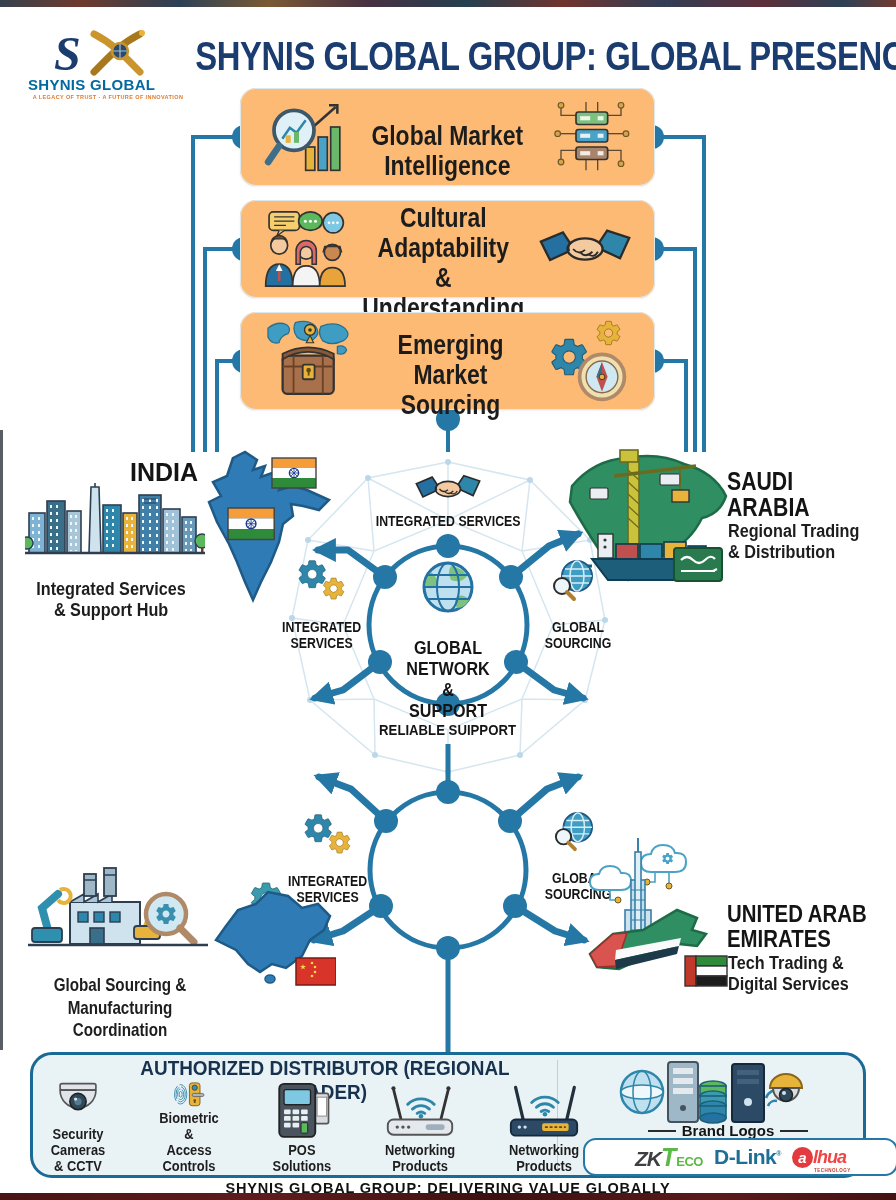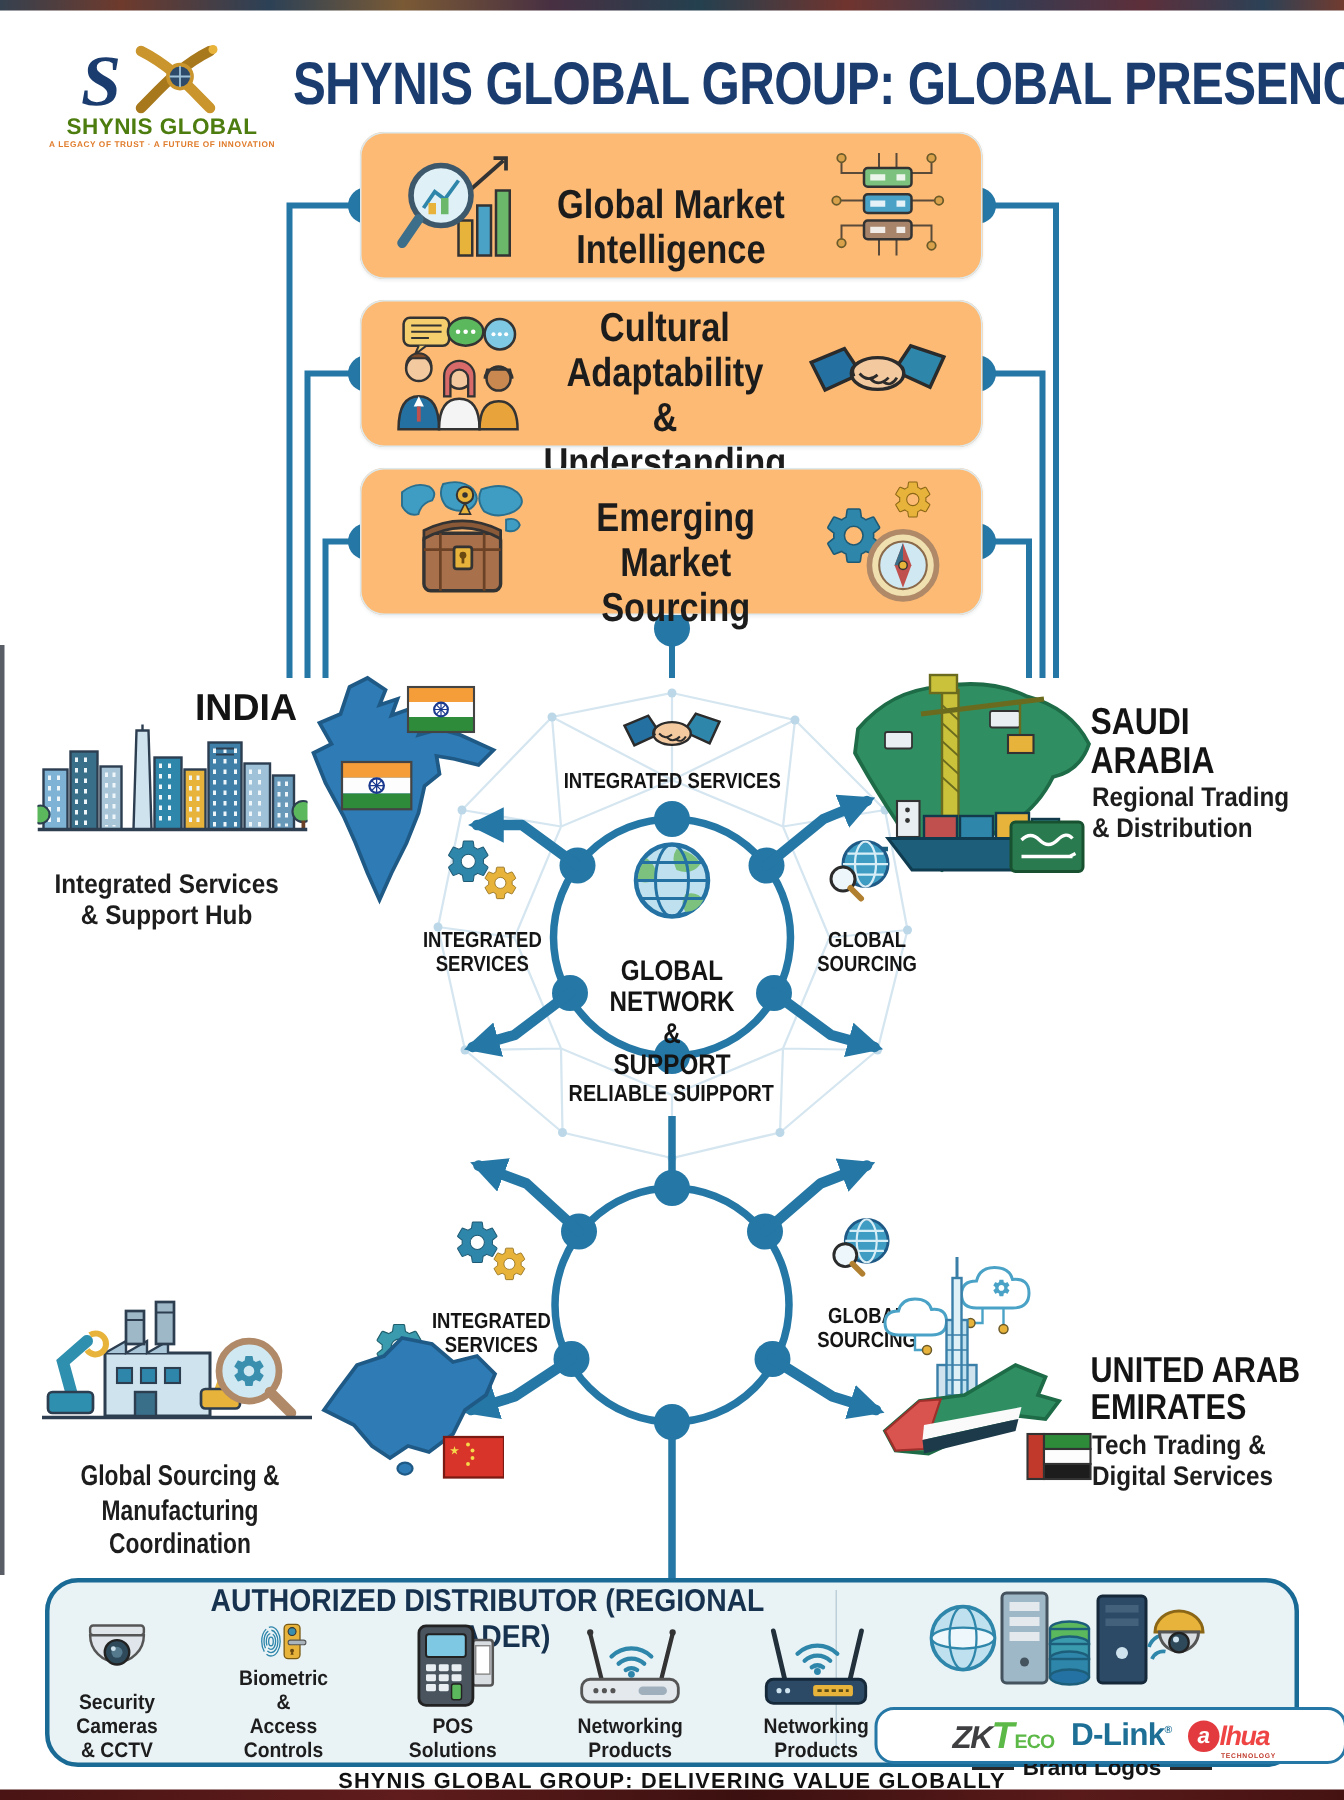--- a/index.html
+++ b/index.html
@@ -10,42 +10,42 @@
   .ctr{text-align:center;}
   .sqz{display:inline-block;transform:scaleX(.85);transform-origin:50% 50%;}
   .sqz80{display:inline-block;transform:scaleX(.80);transform-origin:50% 50%;}
   .sqz90{display:inline-block;transform:scaleX(.90);transform-origin:50% 50%;}
   .topstrip{left:0;top:0;width:896px;height:7px;
     background:linear-gradient(90deg,#35414f 0%,#6e3a2c 9%,#2c4156 20%,#7a5a35 30%,#483042 41%,#24404f 52%,#70342e 63%,#313d55 74%,#5d2f3a 85%,#2c4156 94%,#713b2f 100%);}
   .leftsliver{left:0;top:430px;width:3px;height:620px;background:#2e3440;opacity:.8;}
   .title{left:115px;right:15px;top:34px;font-size:40px;font-weight:800;color:#1b3c6f;
          white-space:nowrap;text-align:center;letter-spacing:-.5px;}
   .title>span{display:inline-block;transform:scaleX(.82);transform-origin:50% 50%;}
-  .logoname{left:28px;top:76px;width:160px;text-align:center;font-size:15px;font-weight:800;
-            color:#4d7c0f;letter-spacing:.3px;}
+  .logoname{left:28px;top:76px;width:160px;text-align:left;font-size:15px;font-weight:800;
+            color:#0369a1;letter-spacing:.3px;}
   .logotag{left:24px;top:94px;width:168px;text-align:center;font-size:5.5px;font-weight:700;
            color:#e07b2a;letter-spacing:.4px;}
   .banner{left:240px;width:415px;height:98px;background:#fdba74;border-radius:16px;
           display:flex;align-items:center;justify-content:space-between;padding:0 24px;
           box-sizing:border-box;box-shadow:0 1px 2px rgba(40,70,90,.08), inset 0 0 0 1px #dde9ed;}
   .banner .blabel{flex:1;text-align:center;font-size:27px;font-weight:800;color:#1c1c1c;line-height:1.1;}
   .cname{font-size:25px;font-weight:800;color:#141414;line-height:1.05;}
   .csub{font-size:18px;font-weight:600;color:#1d1d1d;line-height:1.18;}
   .hublbl{font-size:14.5px;font-weight:800;color:#141414;line-height:1.15;}
   .hubctr{font-size:19px;font-weight:800;color:#141414;line-height:1.1;}
   .distbox{left:30px;top:1052px;width:836px;height:126px;background:#e9f2f5;border:3px solid #1a6a96;
            border-radius:22px;box-sizing:border-box;}
   .disttitle{left:75px;top:1056px;width:500px;text-align:center;font-size:21px;font-weight:800;color:#16324f;}
   .prodrow{left:48px;top:1082px;width:505px;height:92px;display:flex;justify-content:space-between;gap:48px;}
   .prod{width:96px;display:flex;flex-direction:column;align-items:center;justify-content:flex-end;}
   .prod .plabel{font-size:14px;font-weight:600;text-align:center;line-height:1.15;margin-top:3px;
                 white-space:pre-line;transform:scaleX(.92);transform-origin:50% 50%;}
   .sep{left:557px;top:1060px;width:1px;height:110px;background:rgba(110,145,165,.35);}
   .brandlbl{left:648px;top:1122px;width:160px;display:flex;align-items:center;gap:6px;
-            font-size:15px;font-weight:700;color:#141414;margin-top:48px;}
+            font-size:15px;font-weight:700;color:#141414;}
   .brandlbl:before,.brandlbl:after{content:"";flex:1;height:2px;background:#2a2a2a;}
   .brandpill{left:583px;top:1138px;width:315px;height:38px;background:#fff;border:2.5px solid #2577a5;
              border-radius:13px;box-sizing:border-box;display:flex;align-items:center;justify-content:center;
              gap:11px;}
   .zk{font-weight:800;font-style:italic;font-size:21px;color:#3f3f41;letter-spacing:-1px;}
   .zkt{font-weight:800;font-style:italic;font-size:25px;color:#5cb847;}
   .zkeco{font-weight:800;font-size:13px;color:#5cb847;letter-spacing:-.5px;}
   .dlink{font-weight:800;font-size:21px;color:#1d6f96;letter-spacing:-.5px;}
   .dlink sup{font-size:7px;}
   .dahua{display:flex;align-items:center;position:relative;}

